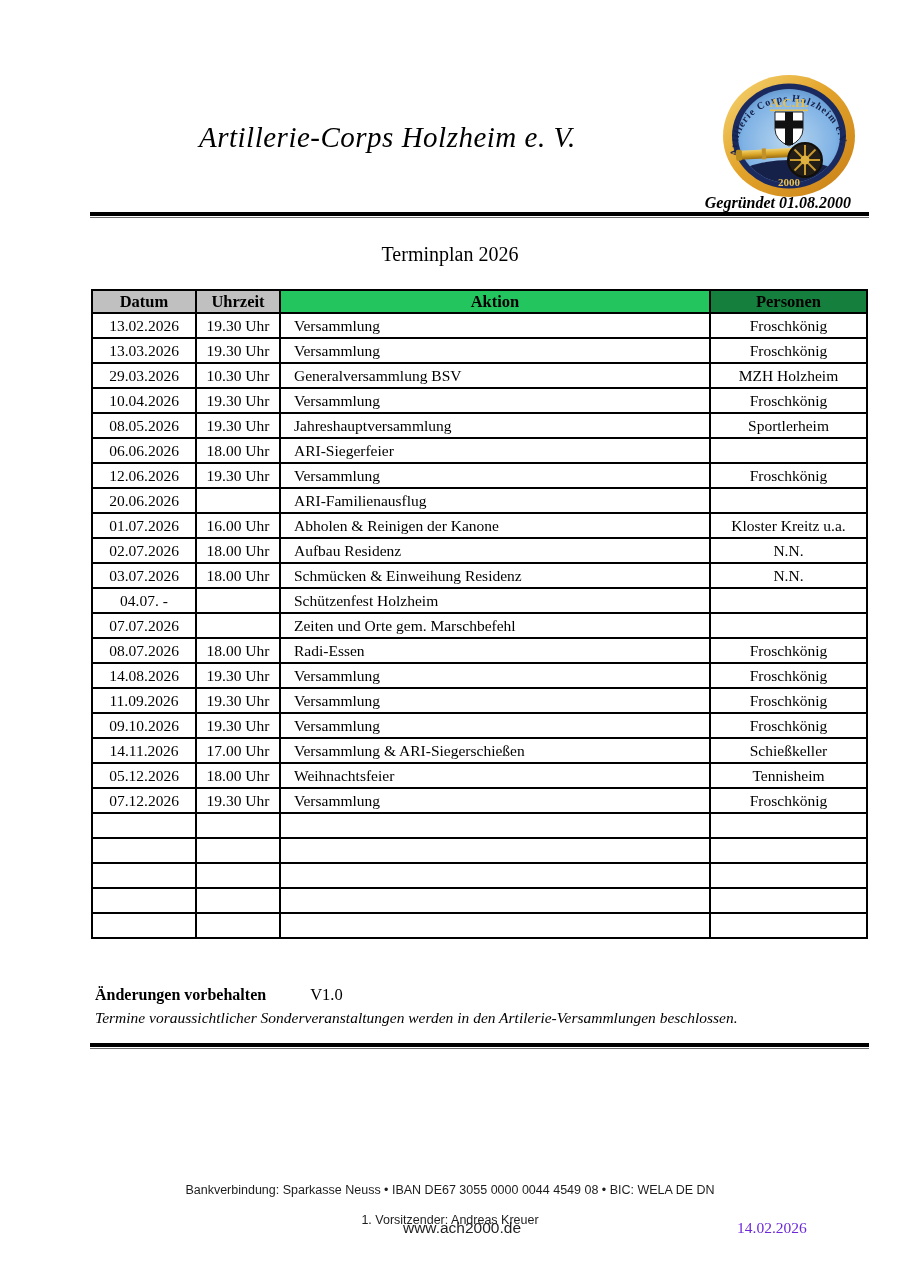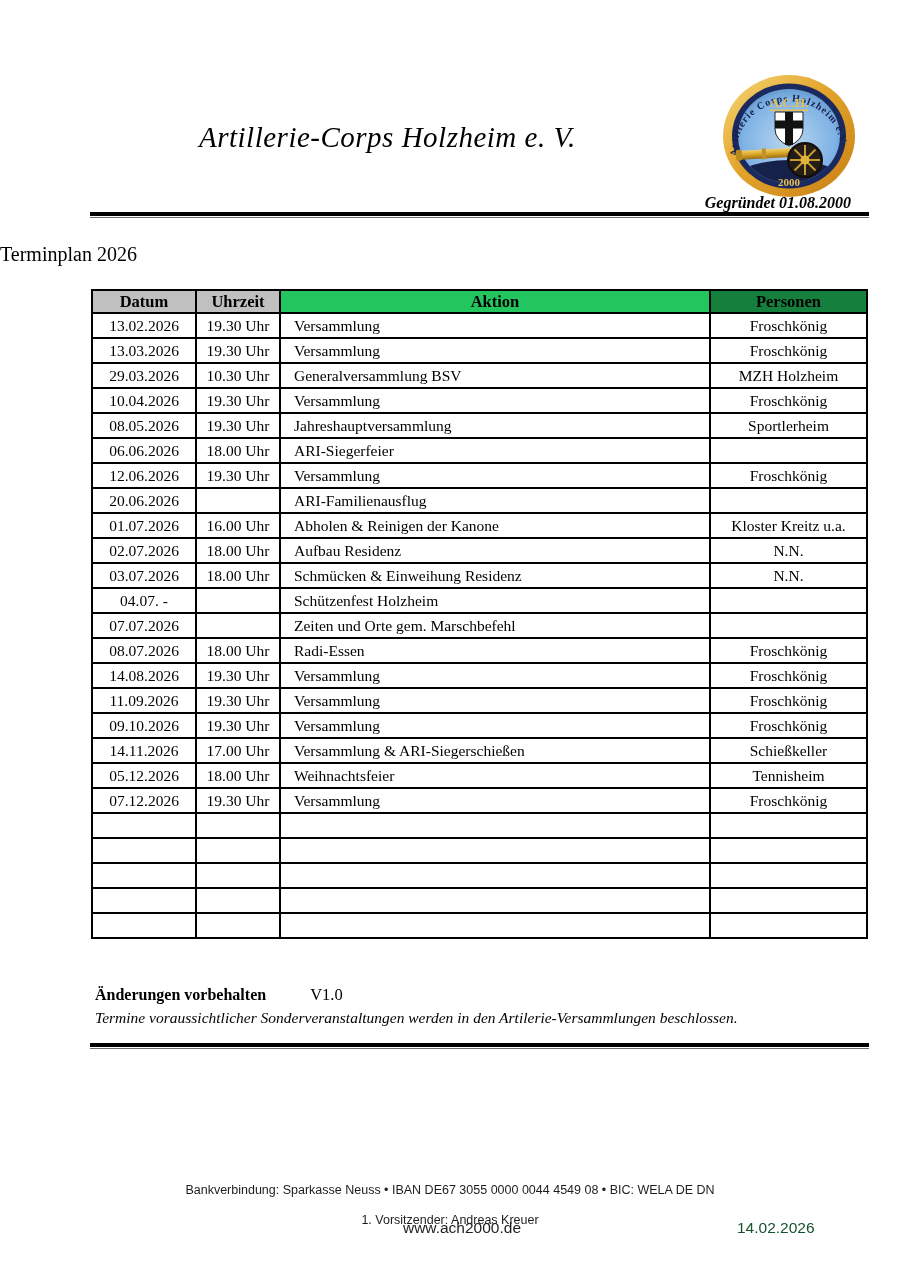--- a/index.html
+++ b/index.html
@@ -27,21 +27,21 @@
     white-space:nowrap;
   }
   .rule { position:absolute; left:90px; width:779px; }
   .rule .thick { height:4px; background:#000; }
   .rule .thin  { height:1px; background:#6b6b6b; margin-top:1px; }
   .rule-top    { top:212px; }
   .rule-bottom { top:1043px; }
   
   .doc-title {
     position:absolute; left:0; top:243px; width:100%;
-    font-size:20px; font-weight:normal;
+    text-align:center; font-size:20px; font-weight:normal;
   }
   
   .plan-table {
     position:absolute; left:91px; top:289px;
     border-collapse:collapse;
     table-layout:fixed;
     width:775px;
   }
   .plan-table th, .plan-table td {
     border:2px solid #000;
@@ -72,22 +72,22 @@
   .chairman { top:1166px;margin-top:47px; }
   .bank     { top:1183px; }
   .website {
     position:absolute; left:12px; top:1219px; width:100%;
     text-align:center;
     font-family:"Liberation Sans", sans-serif;
     font-size:15.5px; color:#1d1d1d;
   }
   .print-date {
     position:absolute; left:737px; top:1219px;
-    font-family:Liberation Sans, sans-serif;
-    font-size:15.5px; color:#14532d;
+    font-family:Liberation Serif, serif;
+    font-size:15.5px; color:#6d28d9;
   }
 </style>
 </head>
 <body>
 
 <div class="page">
 
   <h1 class="org-name">Artillerie-Corps Holzheim e. V.</h1>
 
   <div class="logo-wrap">

